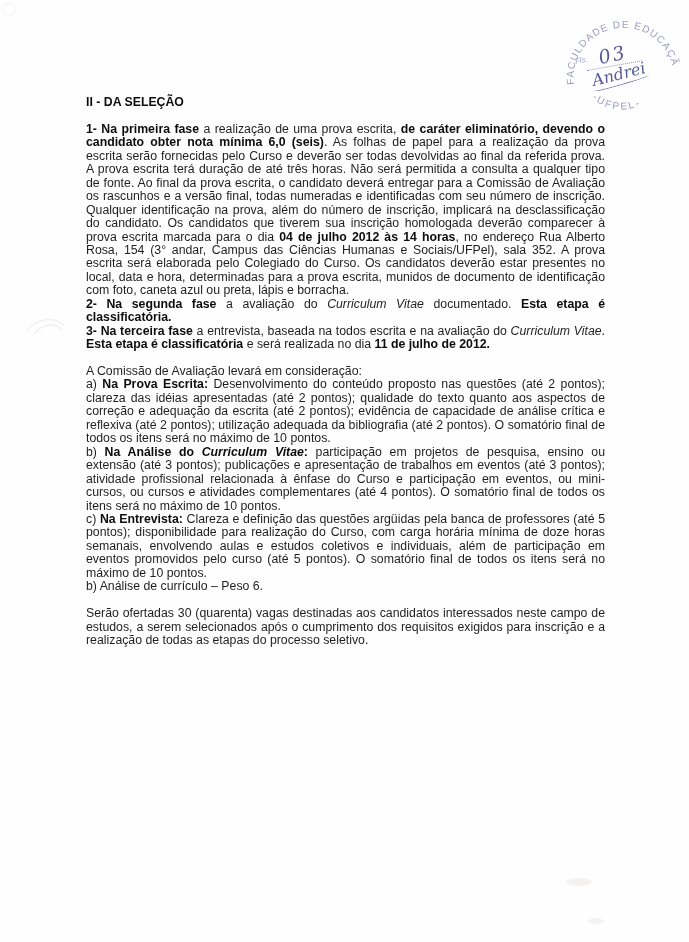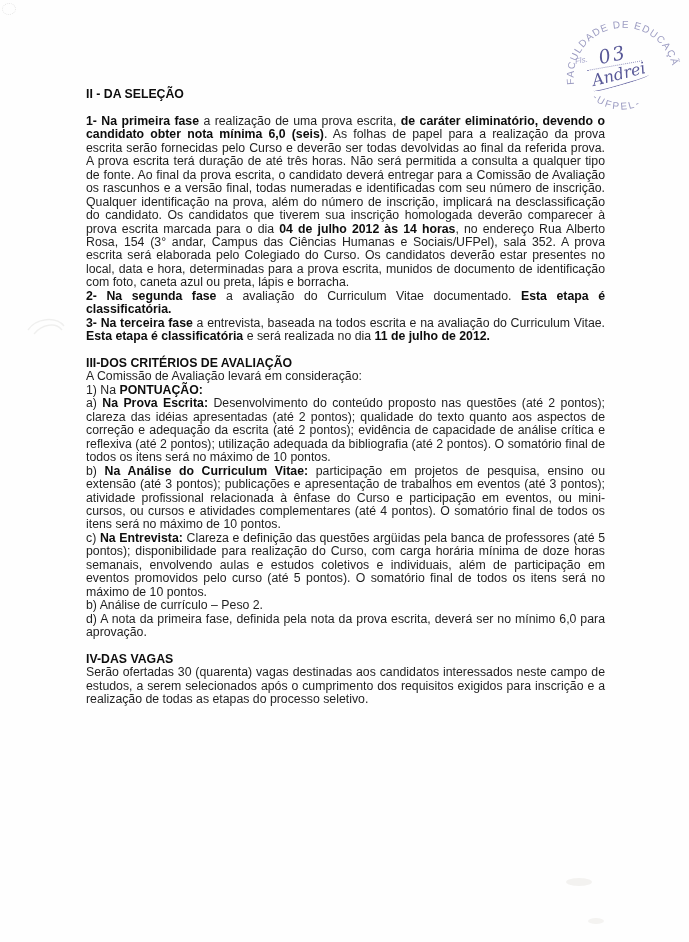--- a/index.html
+++ b/index.html
@@ -6,28 +6,28 @@
   body{
     width:689px;height:942px;
     background:#ffffff;
     font-family:"Liberation Sans","DejaVu Sans",sans-serif;
     position:relative;overflow:hidden;
   }
   .page{position:absolute;inset:0;background:#fefefe;}
 
   
   .doc{
-    position:absolute;left:86px;top:88px;width:519px;
+    position:absolute;left:86px;top:96px;width:519px;
     font-size:12.3px;line-height:13.45px;color:#1f1f1f;
     -webkit-font-smoothing:antialiased;
   }
   .doc p{margin:0;text-align:justify;}
   .doc p.spacer{height:13.45px;}
   .doc span.b{font-weight:bold;color:#0d0d0d;}
-  .doc span.i{}
+  .doc span.i{font-style:italic;}
 
   
   .stamp{
     position:absolute;left:558px;top:4px;width:126px;height:118px;
     transform:rotate(-10deg);
     opacity:.92;
   }
   .stamp svg{position:absolute;left:0;top:0;}
   .stamp .fls{
     position:absolute;left:18px;top:45px;
@@ -98,26 +98,22 @@
     <span class="sig">Andrei</span>
   </div>
 
   <div class="doc">
       <p><span class="b">II - DA SELEÇÃO</span></p>
       <p class="spacer"></p>
       <p><span class="b">1- Na primeira fase</span><span> a realização de uma prova escrita, </span><span class="b">de caráter eliminatório, devendo o candidato obter nota mínima 6,0 (seis)</span><span>. As folhas de papel para a realização da prova escrita serão fornecidas pelo Curso e deverão ser todas devolvidas ao final da referida prova. A prova escrita terá duração de até três horas. Não será permitida a consulta a qualquer tipo de fonte. Ao final da prova escrita, o candidato deverá entregar para a Comissão de Avaliação os rascunhos e a versão final, todas numeradas e identificadas com seu número de inscrição. Qualquer identificação na prova, além do número de inscrição, implicará na desclassificação do candidato. Os candidatos que tiverem sua inscrição homologada deverão comparecer à prova escrita marcada para o dia </span><span class="b">04 de julho 2012 às 14 horas</span><span>, no endereço Rua Alberto Rosa, 154 (3° andar, Campus das Ciências Humanas e Sociais/UFPel), sala 352. A prova escrita será elaborada pelo Colegiado do Curso. Os candidatos deverão estar presentes no local, data e hora, determinadas para a prova escrita, munidos de documento de identificação com foto, caneta azul ou preta, lápis e borracha.</span></p>
       <p><span class="b">2- Na segunda fase</span><span> a avaliação do </span><span class="i">Curriculum Vitae</span><span> documentado. </span><span class="b">Esta etapa é classificatória.</span></p>
       <p><span class="b">3- Na terceira fase</span><span> a entrevista, baseada na todos escrita e na avaliação do </span><span class="i">Curriculum Vitae</span><span>. </span><span class="b">Esta etapa é classificatória</span><span> e será realizada no dia </span><span class="b">11 de julho de 2012.</span></p>
       <p class="spacer"></p>
-      <p><span class="b">III-DOS CRITÉRIOS DE AVALIAÇÃO</span></p>
       <p><span>A Comissão de Avaliação levará em consideração:</span></p>
-      <p><span>1) Na </span><span class="b">PONTUAÇÃO:</span></p>
       <p><span>a) </span><span class="b">Na Prova Escrita:</span><span> Desenvolvimento do conteúdo proposto nas questões (até 2 pontos); clareza das idéias apresentadas (até 2 pontos); qualidade do texto quanto aos aspectos de correção e adequação da escrita (até 2 pontos); evidência de capacidade de análise crítica e reflexiva (até 2 pontos); utilização adequada da bibliografia (até 2 pontos). O somatório final de todos os itens será no máximo de 10 pontos.</span></p>
       <p><span>b) </span><span class="b">Na Análise do </span><span class="b i">Curriculum Vitae</span><span class="b">:</span><span> participação em projetos de pesquisa, ensino ou extensão (até 3 pontos); publicações e apresentação de trabalhos em eventos (até 3 pontos); atividade profissional relacionada à ênfase do Curso e participação em eventos, ou mini-cursos, ou cursos e atividades complementares (até 4 pontos). O somatório final de todos os itens será no máximo de 10 pontos.</span></p>
       <p><span>c) </span><span class="b">Na Entrevista:</span><span> Clareza e definição das questões argüidas pela banca de professores (até 5 pontos); disponibilidade para realização do Curso, com carga horária mínima de doze horas semanais, envolvendo aulas e estudos coletivos e individuais, além de participação em eventos promovidos pelo curso (até 5 pontos). O somatório final de todos os itens será no máximo de 10 pontos.</span></p>
-      <p><span>b) Análise de currículo – Peso 2.</span></p>
-      <p><span>d) A nota da primeira fase, definida pela nota da prova escrita, deverá ser no mínimo 6,0 para aprovação.</span></p>
+      <p><span>b) Análise de currículo – Peso 6.</span></p>
       <p class="spacer"></p>
-      <p><span class="b">IV-DAS VAGAS</span></p>
       <p><span>Serão ofertadas 30 (quarenta) vagas destinadas aos candidatos interessados neste campo de estudos, a serem selecionados após o cumprimento dos requisitos exigidos para inscrição e a realização de todas as etapas do processo seletivo.</span></p>
     </div>
 
 </div>
 
 </body></html>

